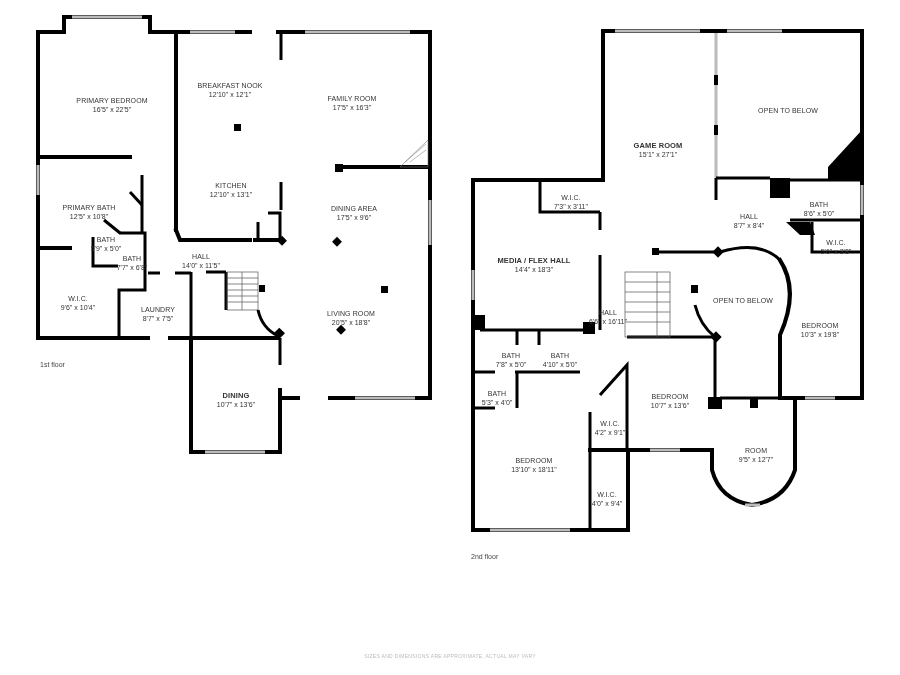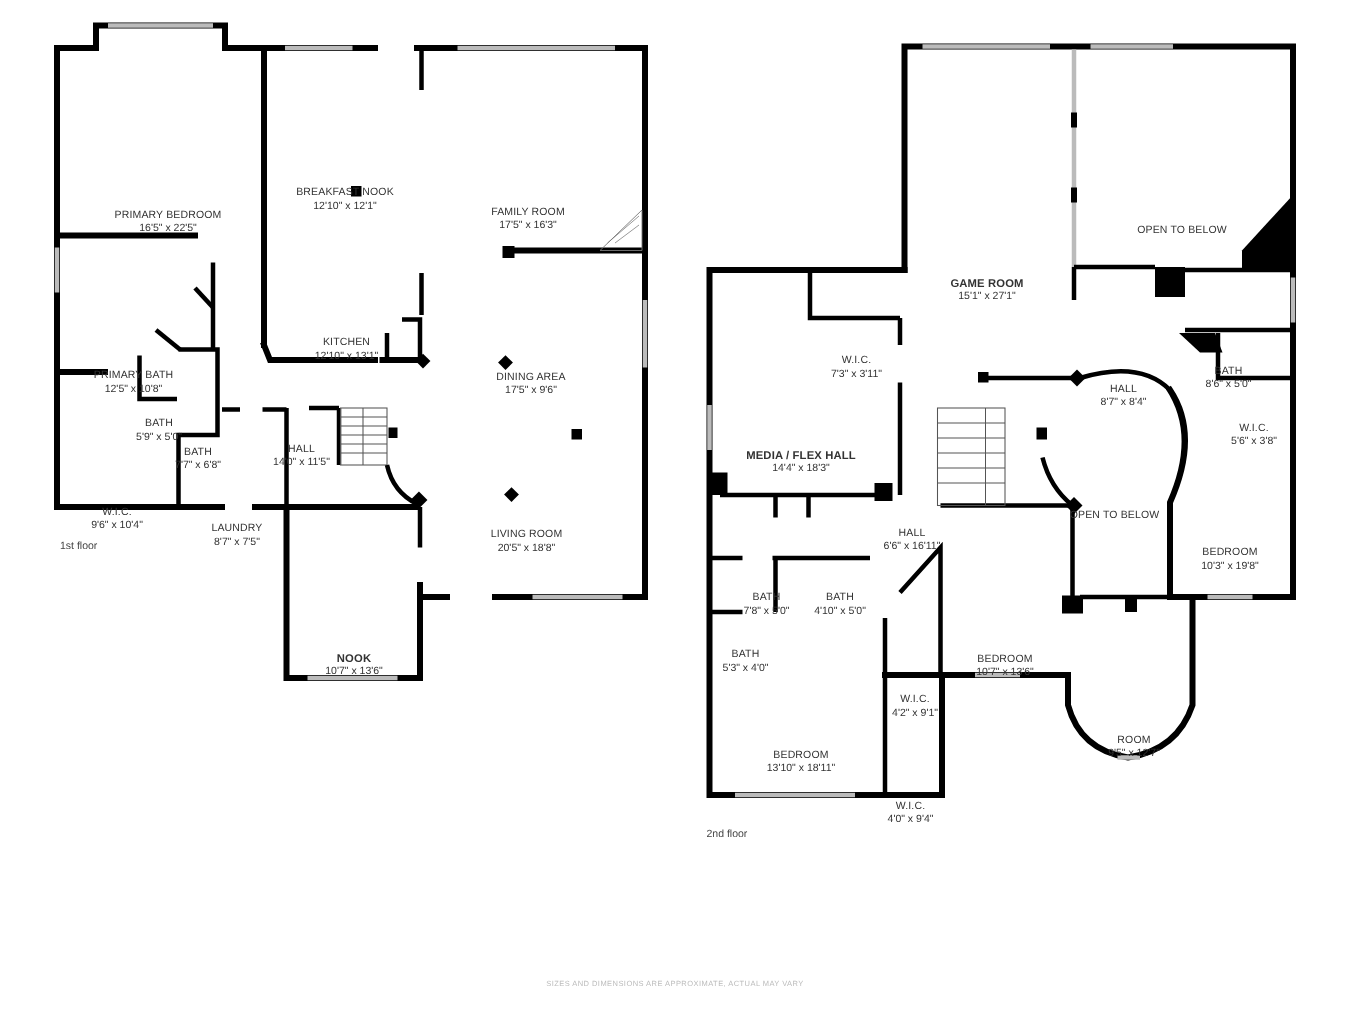--- a/index.html
+++ b/index.html
@@ -4,21 +4,21 @@
 <style>
   html, body { margin:0; padding:0; background:#ffffff; }
   body { width:900px; height:675px; position:relative; overflow:hidden; font-family:"Liberation Sans", "DejaVu Sans", sans-serif; }
   svg.plan { position:absolute; left:0; top:0; width:900px; height:675px; }
   .wall { stroke:#000; stroke-width:4; fill:none; stroke-linecap:square; }
   .wall-thin { stroke:#000; stroke-width:3; fill:none; }
   .win { stroke:#bbb; stroke-width:3; fill:none; }
   .stair { stroke:#555; stroke-width:0.7; fill:none; }
   .blk { fill:#000; }
   .label { position:absolute; text-align:center; color:#333; font-size:7px; line-height:9px; transform:translateX(-50%); white-space:nowrap; }
-  .label .name { display:block; letter-spacing:0.1px;margin-top:43px; }
+  .label .name { display:block; letter-spacing:0.1px; }
   .label .dim { display:block; }
   .label.bold .name { font-weight:bold; font-size:7.5px; }
   .floor-caption { position:absolute; font-size:7px; color:#444; }
   .disclaimer { position:absolute; left:450px; top:653px; transform:translateX(-50%); font-size:5px; color:#bbb; letter-spacing:0.3px; white-space:nowrap; }
 </style>
 </head>
 <body>
 
 <svg class="plan" viewBox="0 0 900 675">
 
@@ -223,21 +223,21 @@
 </div>
 <div class="label" style="left:354px;top:204px;">
   <span class="name">DINING AREA</span>
   <span class="dim">17'5" x 9'6"</span>
 </div>
 <div class="label" style="left:351px;top:309px;">
   <span class="name">LIVING ROOM</span>
   <span class="dim">20'5" x 18'8"</span>
 </div>
 <div class="label bold" style="left:236px;top:391px;">
-  <span class="name">NOOK</span>
+  <span class="name">DINING</span>
   <span class="dim">10'7" x 13'6"</span>
 </div>
 <div class="floor-caption" style="left:40px;top:361px;">1st floor</div>
 
 <div class="label bold" style="left:658px;top:141px;">
   <span class="name">GAME ROOM</span>
   <span class="dim">15'1" x 27'1"</span>
 </div>
 <div class="label" style="left:788px;top:106px;">
   <span class="name">OPEN TO BELOW</span>

